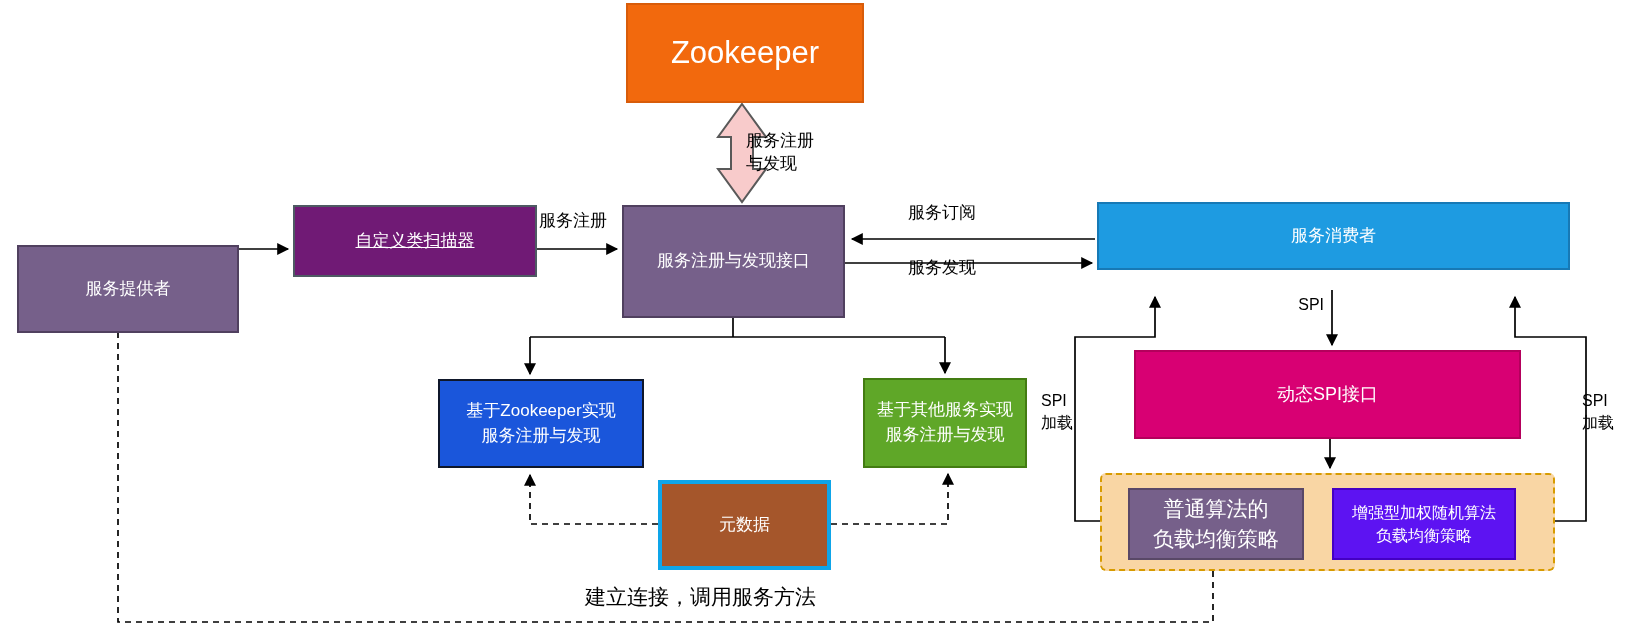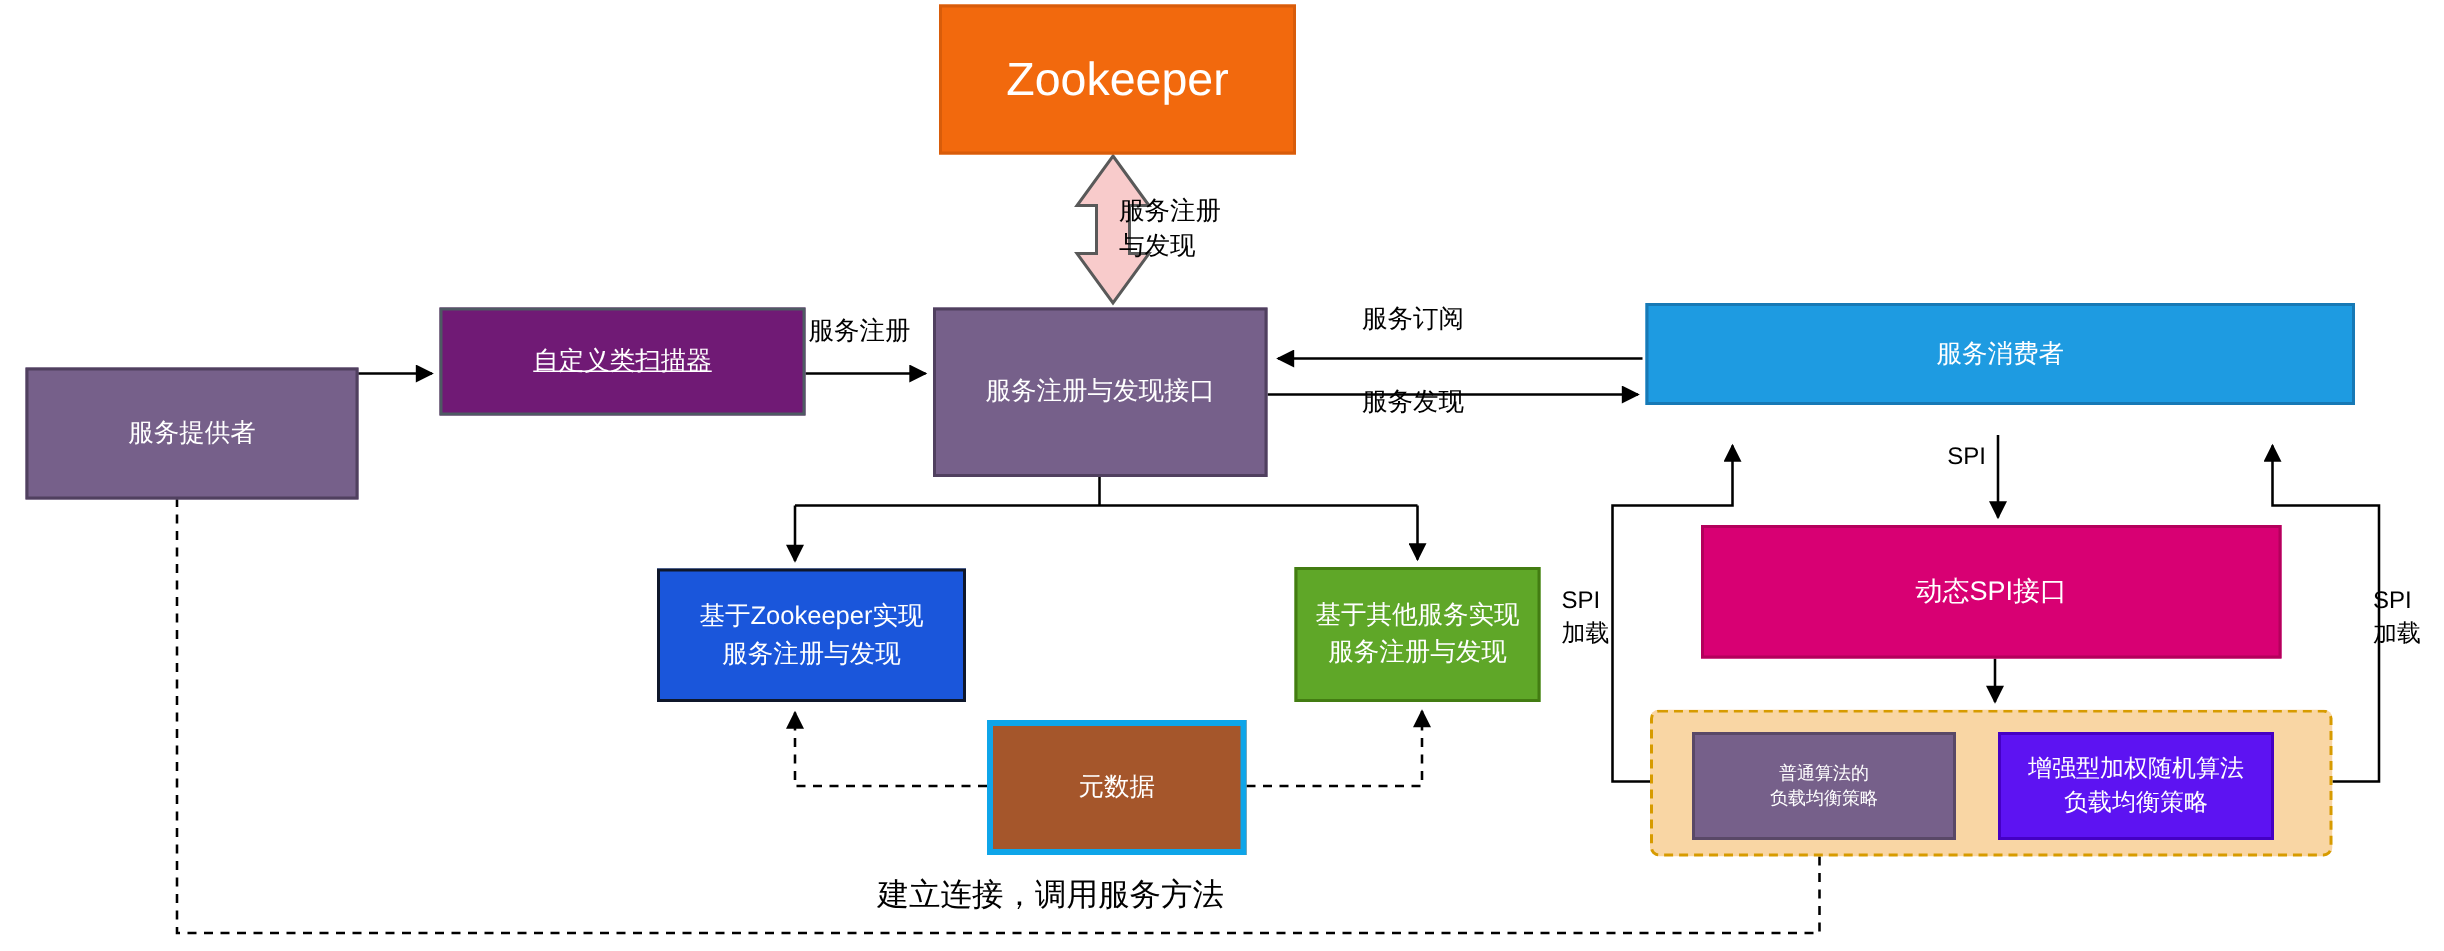--- a/index.html
+++ b/index.html
@@ -23,21 +23,21 @@
   .iface{left:622px;top:205px;width:223px;height:113px;background:#76608A;border:2px solid #50405F;}
   .consumer{left:1097px;top:202px;width:473px;height:68px;background:#1E9BE1;border:2px solid #1779B5;}
   .zkimpl{left:438px;top:379px;width:206px;height:89px;background:#1A56DB;border:2px solid #0f172a;}
   .otherimpl{left:863px;top:378px;width:164px;height:90px;background:#5FA728;border:2px solid #437C12;}
   .metadata{left:658px;top:480px;width:173px;height:90px;background:#A5562B;border:4px solid #0ea5e9;}
   .spiface{left:1134px;top:350px;width:387px;height:89px;background:#D80073;border:2px solid #B4005C;font-size:18px;}
   .strategy-container{
     position:absolute;left:1100px;top:473px;width:455px;height:98px;box-sizing:border-box;
     background:#F9D6A4;border:2px dashed #D79B00;border-radius:6px;
   }
-  .normalstrat{left:1128px;top:488px;width:176px;height:72px;background:#76608A;border:2px solid #594867;font-size:12px;}
+  .normalstrat{left:1128px;top:488px;width:176px;height:72px;background:#76608A;border:2px solid #594867;font-size:21px;}
   .enhancedstrat{left:1332px;top:488px;width:184px;height:72px;background:#5D13F2;border:2px solid #4500C4;font-size:16px;}
   .lbl-zk-sync{left:746px;top:130px;width:96px;}
   .lbl-register{left:539px;top:210px;width:76px;}
   .lbl-subscribe{left:908px;top:202px;width:78px;}
   .lbl-discover{left:908px;top:257px;width:78px;}
   .lbl-spi{left:1280px;top:294px;width:44px;text-align:right;font-size:16px;}
   .lbl-spi-load-left{left:1041px;top:390px;width:52px;font-size:16px;}
   .lbl-spi-load-right{left:1582px;top:390px;width:47px;font-size:16px;}
   .lbl-connect{left:585px;top:583px;width:320px;font-size:21px;}
   svg .s{stroke:#000000;stroke-width:1.7;fill:none;}

